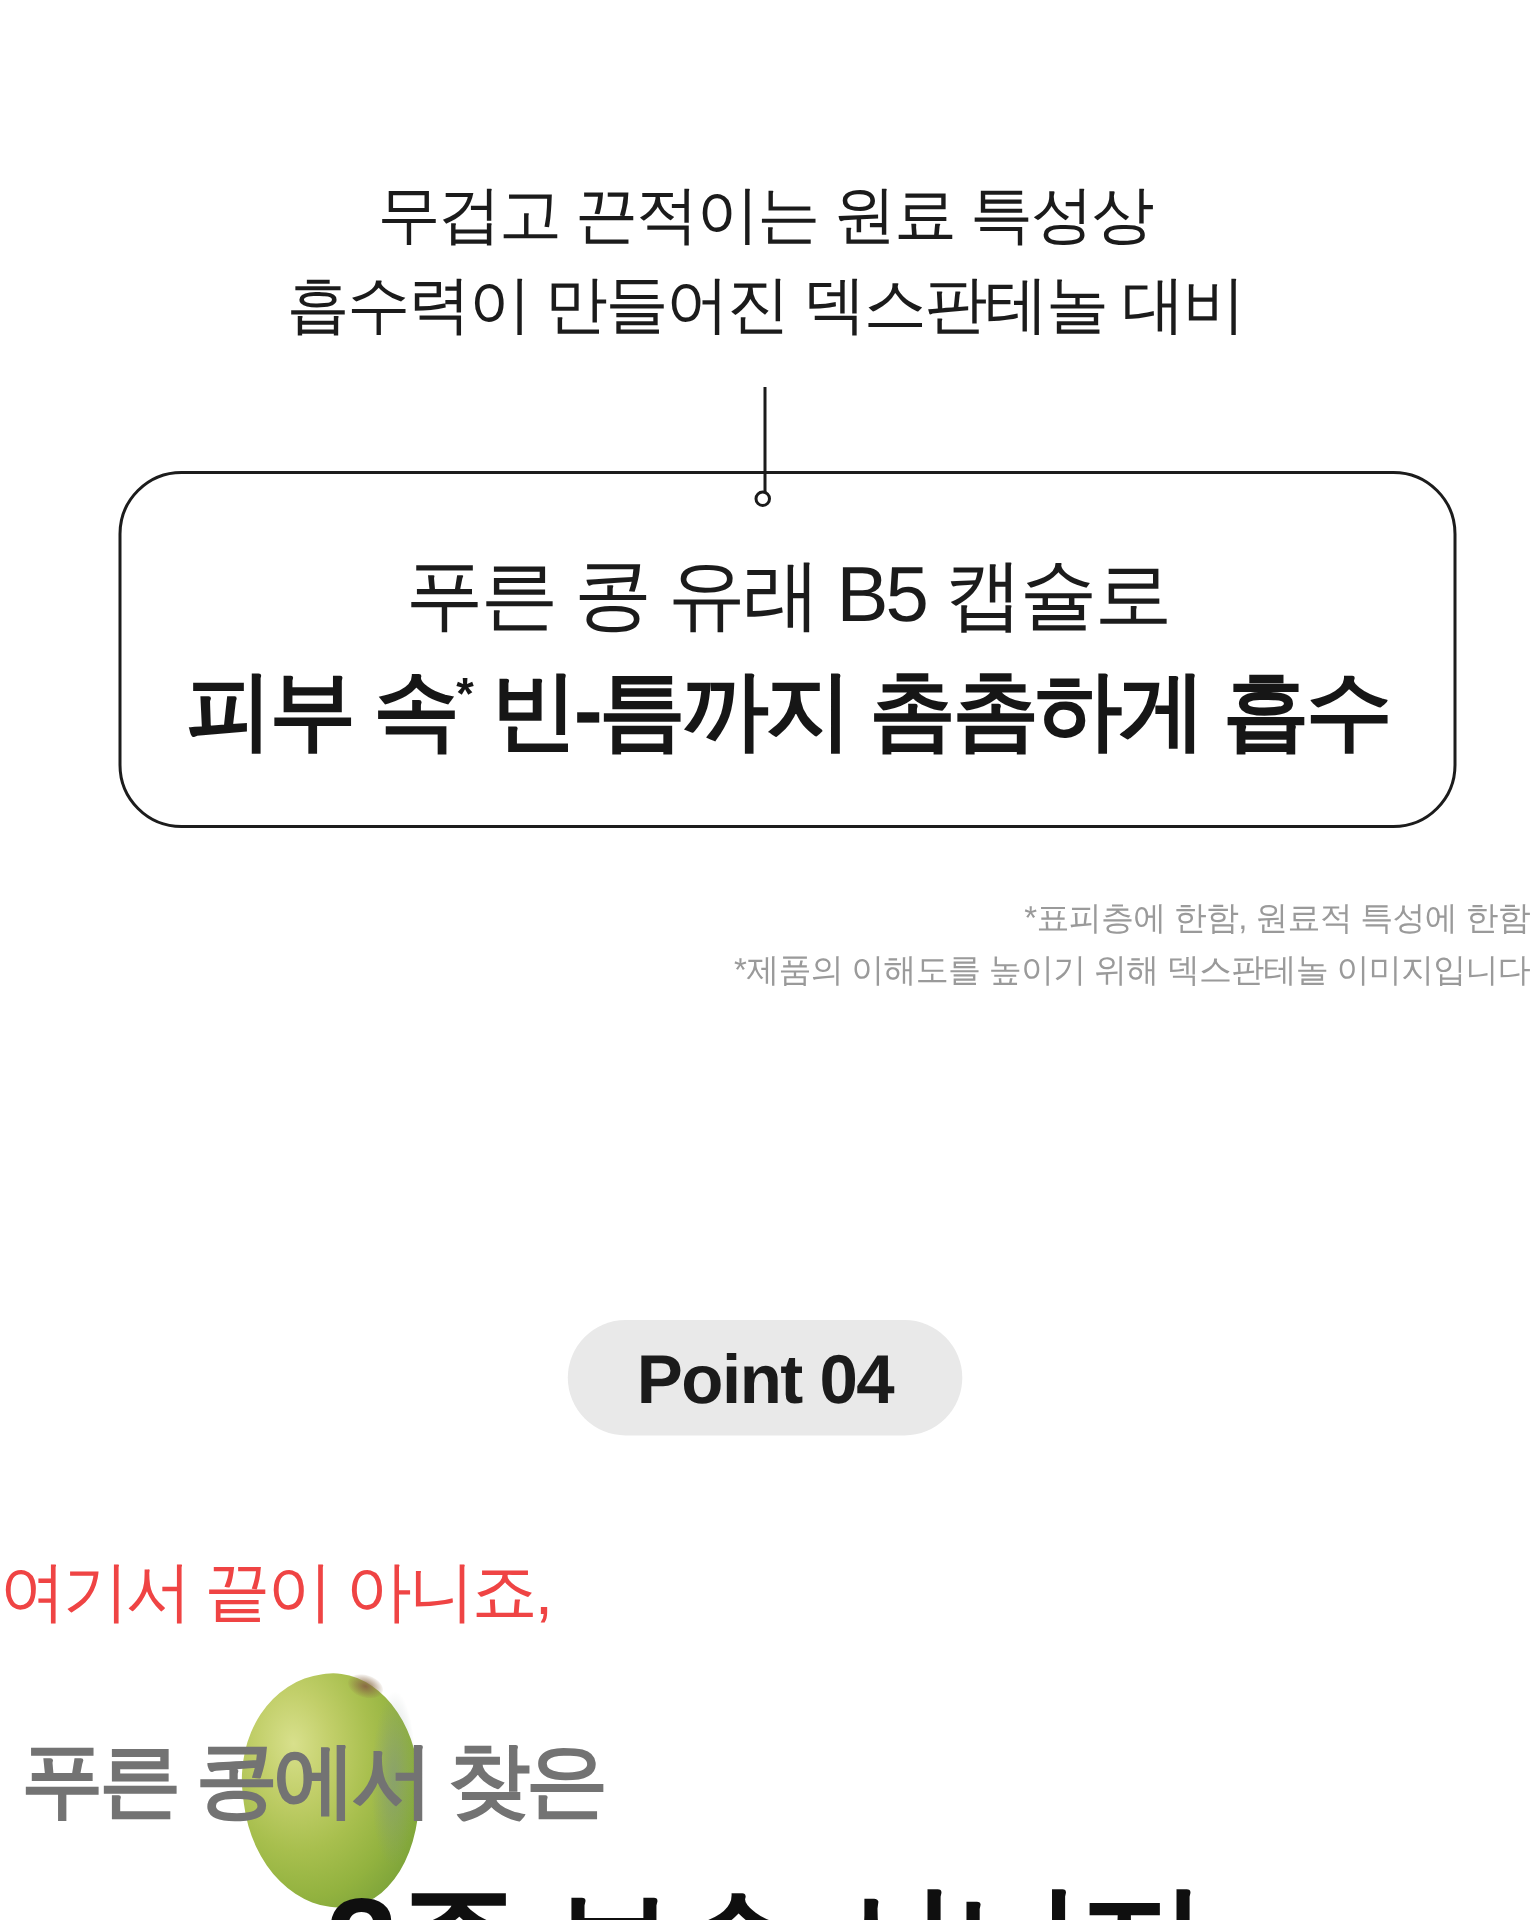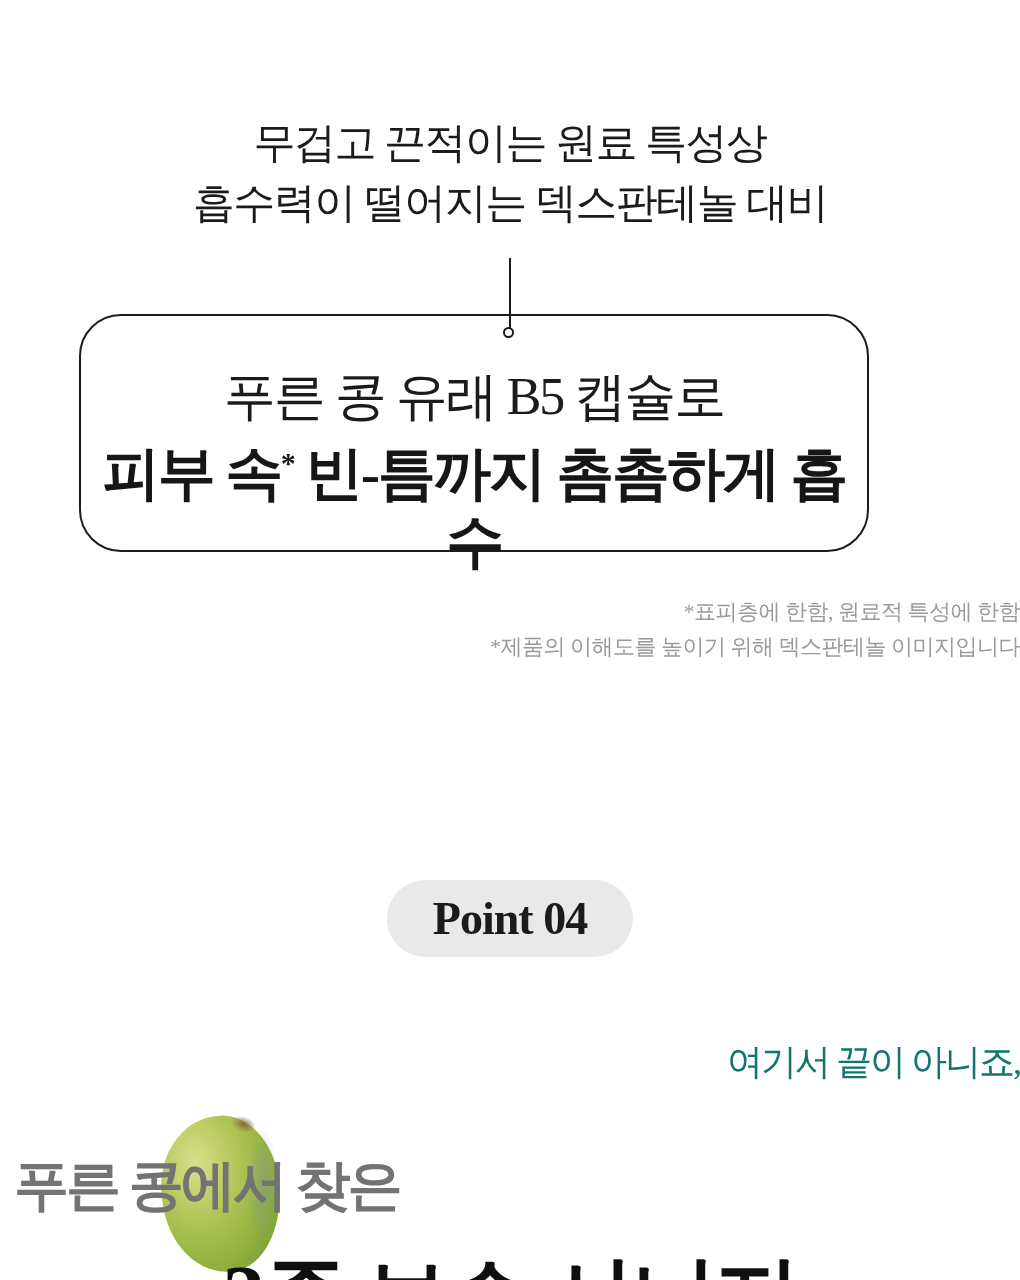--- a/index.html
+++ b/index.html
@@ -7,21 +7,21 @@
     padding: 0;
     background: #ffffff;
   }
   .page {
     position: relative;
     width: 1020px;
     height: 1280px;
     margin: 0 auto;
     background: #ffffff;
     overflow: hidden;
-    font-family: Liberation Serif, serif;
+    font-family: Liberation Sans, sans-serif;
     color: #1b1b1b;
   }
 
   
   .intro {
     position: absolute;
     top: 113px;
     left: 0;
     width: 100%;
     text-align: center;
@@ -53,21 +53,21 @@
     background: #ffffff;
     box-sizing: border-box;
     z-index: 4;
   }
 
   
   .callout {
     position: absolute;
     left: 79px;
     top: 314px;
-    width: 790px;
+    width: 892px;
     height: 238px;
     border: 2px solid #1c1c1c;
     border-radius: 42px;
     box-sizing: border-box;
     background: #ffffff;
     text-align: center;
     padding-top: 50px;
     z-index: 2;
   }
   .callout-line1 {
@@ -125,26 +125,26 @@
     letter-spacing: -1px;
     color: #1b1b1b;
   }
 
   
   .hero-intro {
     position: absolute;
     top: 1022px;
     left: 0;
     width: 100%;
-    text-align: right;
-    font-size: 36px;
+    text-align: left;
+    font-size: 44px;
     line-height: 80px;
     font-weight: 400;
     letter-spacing: -2px;
-    color: #0f766e;
+    color: #ef4444;
   }
   .hero-title1 {
     position: absolute;
     top: 1130px;
     left: 0;
     width: 100%;
     text-align: left;
     text-indent: 14px;
     font-size: 55px;
     line-height: 112px;
@@ -206,21 +206,21 @@
     transform: rotate(8deg);
   }
 </style>
 </head>
 <body>
 
 <div class="page">
 
   <div class="intro">
     <div>무겁고 끈적이는 원료 특성상</div>
-    <div>흡수력이 떨어지는 덱스판테놀 대비</div>
+    <div>흡수력이 만들어진 덱스판테놀 대비</div>
   </div>
 
   <div class="connector-line"></div>
   <div class="connector-dot"></div>
 
   <div class="callout">
     <div class="callout-line1">푸른 콩 유래 B5 캡슐로</div>
     <div class="callout-line2"><span>피부 속</span><span class="sup">*</span><span> 빈-틈까지 촘촘하게 흡수</span></div>
   </div>
 

